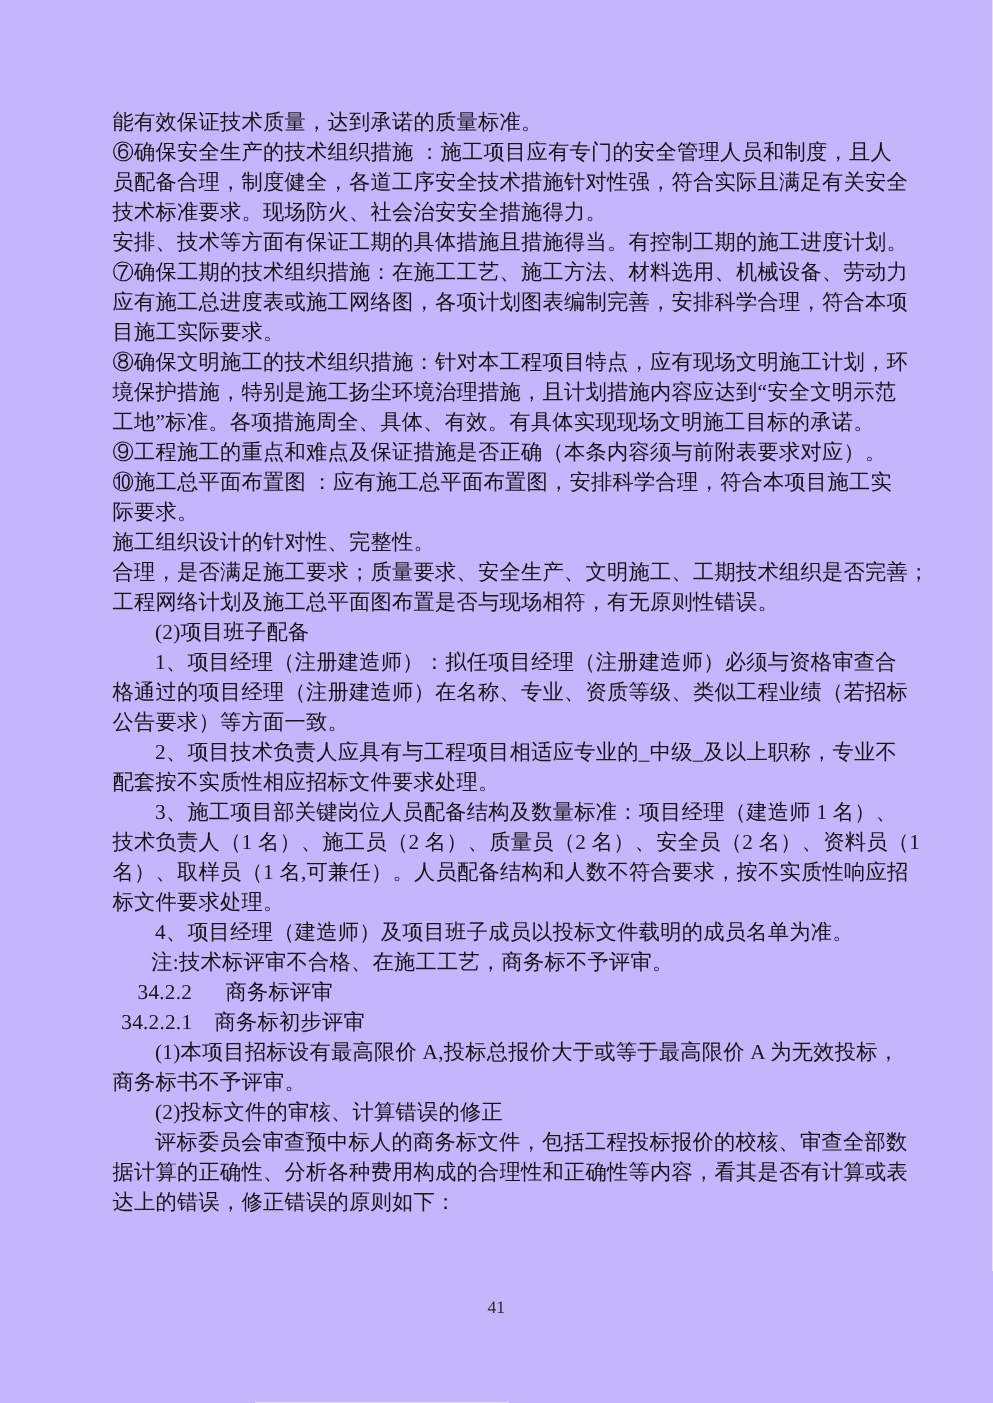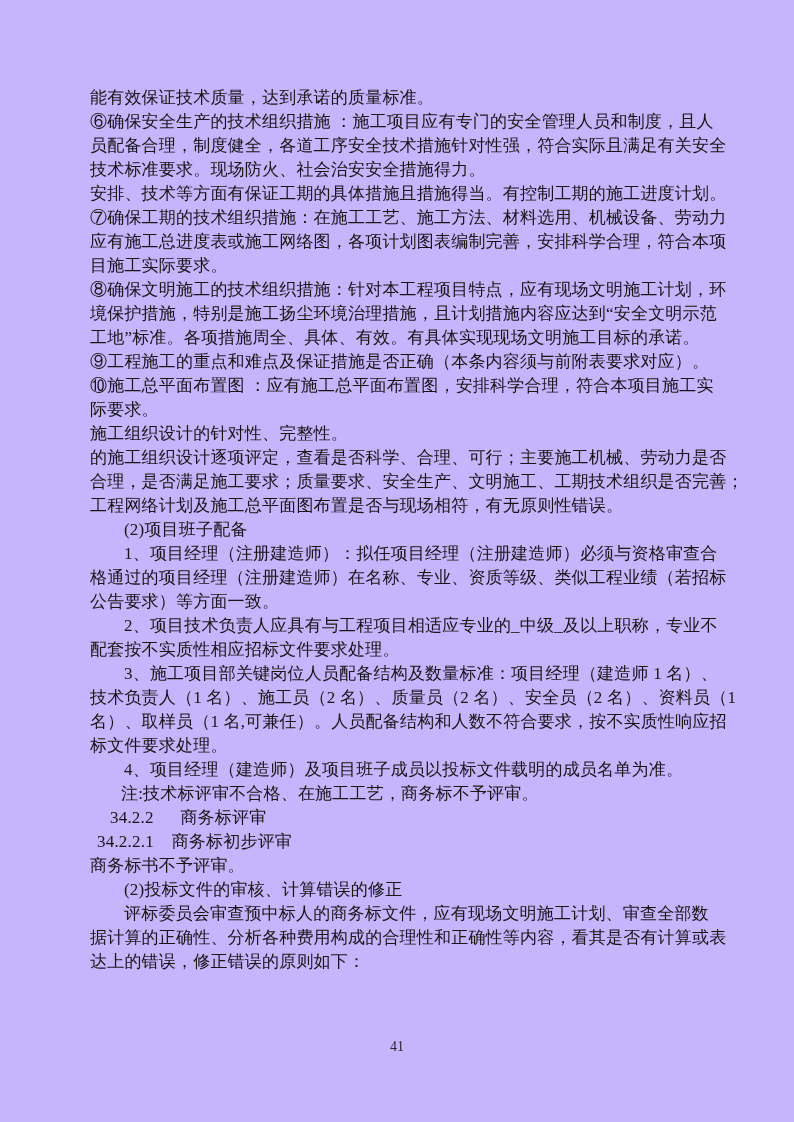--- a/index.html
+++ b/index.html
@@ -58,37 +58,37 @@
       <div class="line ind-none">⑦确保工期的技术组织措施：在施工工艺、施工方法、材料选用、机械设备、劳动力</div>
       <div class="line ind-none">应有施工总进度表或施工网络图，各项计划图表编制完善，安排科学合理，符合本项</div>
       <div class="line ind-none">目施工实际要求。</div>
       <div class="line ind-none">⑧确保文明施工的技术组织措施：针对本工程项目特点，应有现场文明施工计划，环</div>
       <div class="line ind-none">境保护措施，特别是施工扬尘环境治理措施，且计划措施内容应达到“安全文明示范</div>
       <div class="line ind-none">工地”标准。各项措施周全、具体、有效。有具体实现现场文明施工目标的承诺。</div>
       <div class="line ind-none">⑨工程施工的重点和难点及保证措施是否正确（本条内容须与前附表要求对应）。</div>
       <div class="line ind-none">⑩施工总平面布置图 ：应有施工总平面布置图，安排科学合理，符合本项目施工实</div>
       <div class="line ind-none">际要求。</div>
       <div class="line ind-none">施工组织设计的针对性、完整性。</div>
-      <div class="line ind-none">的施工组织设计逐项评定，查看是否科学、合理、可行；主要施工机械、劳动力是否</div>
       <div class="line ind-none">合理，是否满足施工要求；质量要求、安全生产、文明施工、工期技术组织是否完善；</div>
       <div class="line ind-none">工程网络计划及施工总平面图布置是否与现场相符，有无原则性错误。</div>
       <div class="line ind-std">(2)项目班子配备</div>
       <div class="line ind-std">1、项目经理（注册建造师）：拟任项目经理（注册建造师）必须与资格审查合</div>
       <div class="line ind-none">格通过的项目经理（注册建造师）在名称、专业、资质等级、类似工程业绩（若招标</div>
       <div class="line ind-none">公告要求）等方面一致。</div>
       <div class="line ind-std">2、项目技术负责人应具有与工程项目相适应专业的_中级_及以上职称，专业不</div>
       <div class="line ind-none">配套按不实质性相应招标文件要求处理。</div>
       <div class="line ind-std">3、施工项目部关键岗位人员配备结构及数量标准：项目经理（建造师 1 名）、</div>
       <div class="line ind-none">技术负责人（1 名）、施工员（2 名）、质量员（2 名）、安全员（2 名）、资料员（1</div>
       <div class="line ind-none">名）、取样员（1 名,可兼任）。人员配备结构和人数不符合要求，按不实质性响应招</div>
       <div class="line ind-none">标文件要求处理。</div>
       <div class="line ind-std">4、项目经理（建造师）及项目班子成员以投标文件载明的成员名单为准。</div>
       <div class="line ind-note">注:技术标评审不合格、在施工工艺，商务标不予评审。</div>
       <div class="line ind-sec">34.2.2      商务标评审</div>
       <div class="line ind-subsec">34.2.2.1    商务标初步评审</div>
+      <div class="line ind-std">(1)本项目招标设有最高限价 A,投标总报价大于或等于最高限价 A 为无效投标，</div>
       <div class="line ind-none">商务标书不予评审。</div>
       <div class="line ind-std">(2)投标文件的审核、计算错误的修正</div>
-      <div class="line ind-std">评标委员会审查预中标人的商务标文件，应有现场文明施工计划、审查全部数</div>
+      <div class="line ind-std">评标委员会审查预中标人的商务标文件，包括工程投标报价的校核、审查全部数</div>
       <div class="line ind-none">据计算的正确性、分析各种费用构成的合理性和正确性等内容，看其是否有计算或表</div>
       <div class="line ind-none">达上的错误，修正错误的原则如下：</div>
     </div>
   <div class="page-number">41</div>
 </div>
 
 </body></html>

